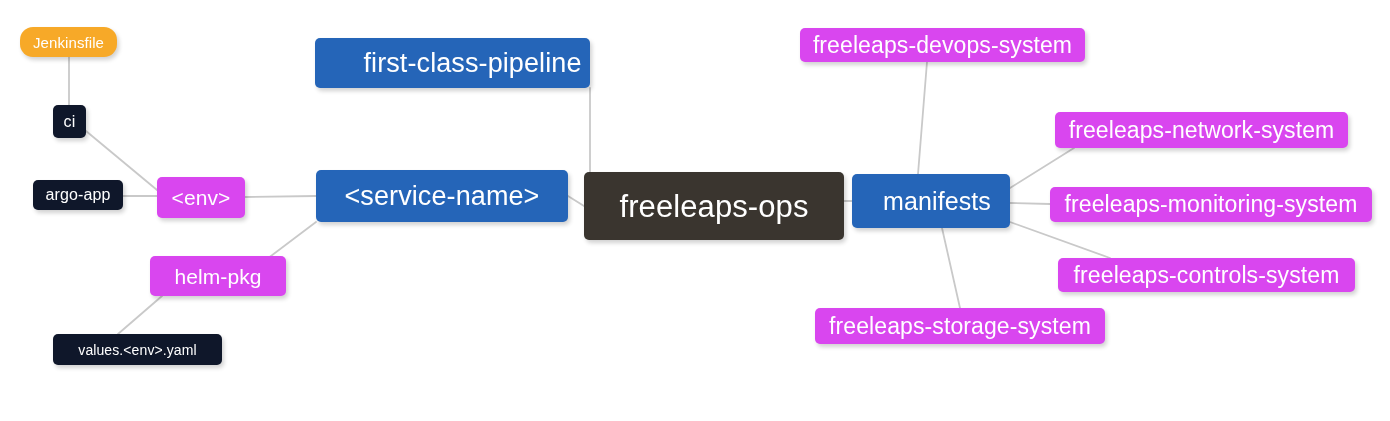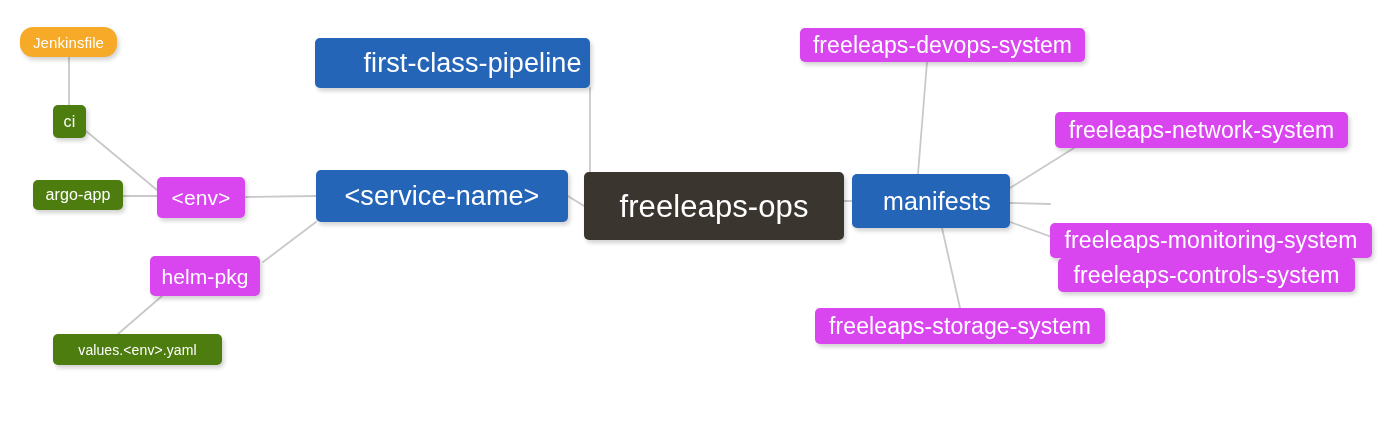--- a/index.html
+++ b/index.html
@@ -56,21 +56,21 @@
     font-size: 21px;
   }
   .green.big {
     font-size: 23px;
   }
   .orange {
     background: #f7a928;
     font-size: 15px;
   }
   .red {
-    background: #4d7c0f;
+    background: #0f172a;
     font-size: 16px;
   }
   .red.tiny {
     font-size: 14px;
     margin-left: 45px;
   }
 </style>
 </head>
 <body>
 
@@ -100,42 +100,42 @@
       </div>
       <div class="node lvl1" style="left: 315px; top: 38px; width: 275px; height: 50px; padding-left: 40px;">
         <span>first-class-pipeline</span>
       </div>
       <div class="node lvl1 small" style="left: 852px; top: 174px; width: 158px; height: 54px;">
         <span>manifests</span>
       </div>
       <div class="node green" style="left: 157px; top: 177px; width: 88px; height: 41px;">
         <span>&lt;env&gt;</span>
       </div>
-      <div class="node green" style="left: 150px; top: 256px; width: 110px; height: 40px;">
+      <div class="node green" style="left: 150px; top: 256px; width: 136px; height: 40px;">
         <span>helm-pkg</span>
       </div>
       <div class="node red" style="left: 53px; top: 105px; width: 33px; height: 33px;">
         <span>ci</span>
       </div>
       <div class="node orange" style="left: 20px; top: 27px; width: 97px; height: 30px; border-radius: 13px;">
         <span>Jenkinsfile</span>
       </div>
       <div class="node red" style="left: 33px; top: 180px; width: 90px; height: 30px;">
         <span>argo-app</span>
       </div>
       <div class="node red tiny" style="left: 8px; top: 334px; width: 169px; height: 31px;">
         <span>values.&lt;env&gt;.yaml</span>
       </div>
       <div class="node green big" style="left: 800px; top: 28px; width: 285px; height: 34px;">
         <span>freeleaps-devops-system</span>
       </div>
       <div class="node green big" style="left: 1055px; top: 112px; width: 293px; height: 36px;">
         <span>freeleaps-network-system</span>
       </div>
-      <div class="node green big" style="left: 1050px; top: 187px; width: 322px; height: 35px; margin-top: 36px;">
+      <div class="node green big" style="left: 1050px; top: 187px; width: 322px; height: 35px;">
         <span>freeleaps-monitoring-system</span>
       </div>
       <div class="node green big" style="left: 1058px; top: 258px; width: 297px; height: 34px;">
         <span>freeleaps-controls-system</span>
       </div>
       <div class="node green big" style="left: 815px; top: 308px; width: 290px; height: 36px;">
         <span>freeleaps-storage-system</span>
       </div>
     </div>
 </div>

